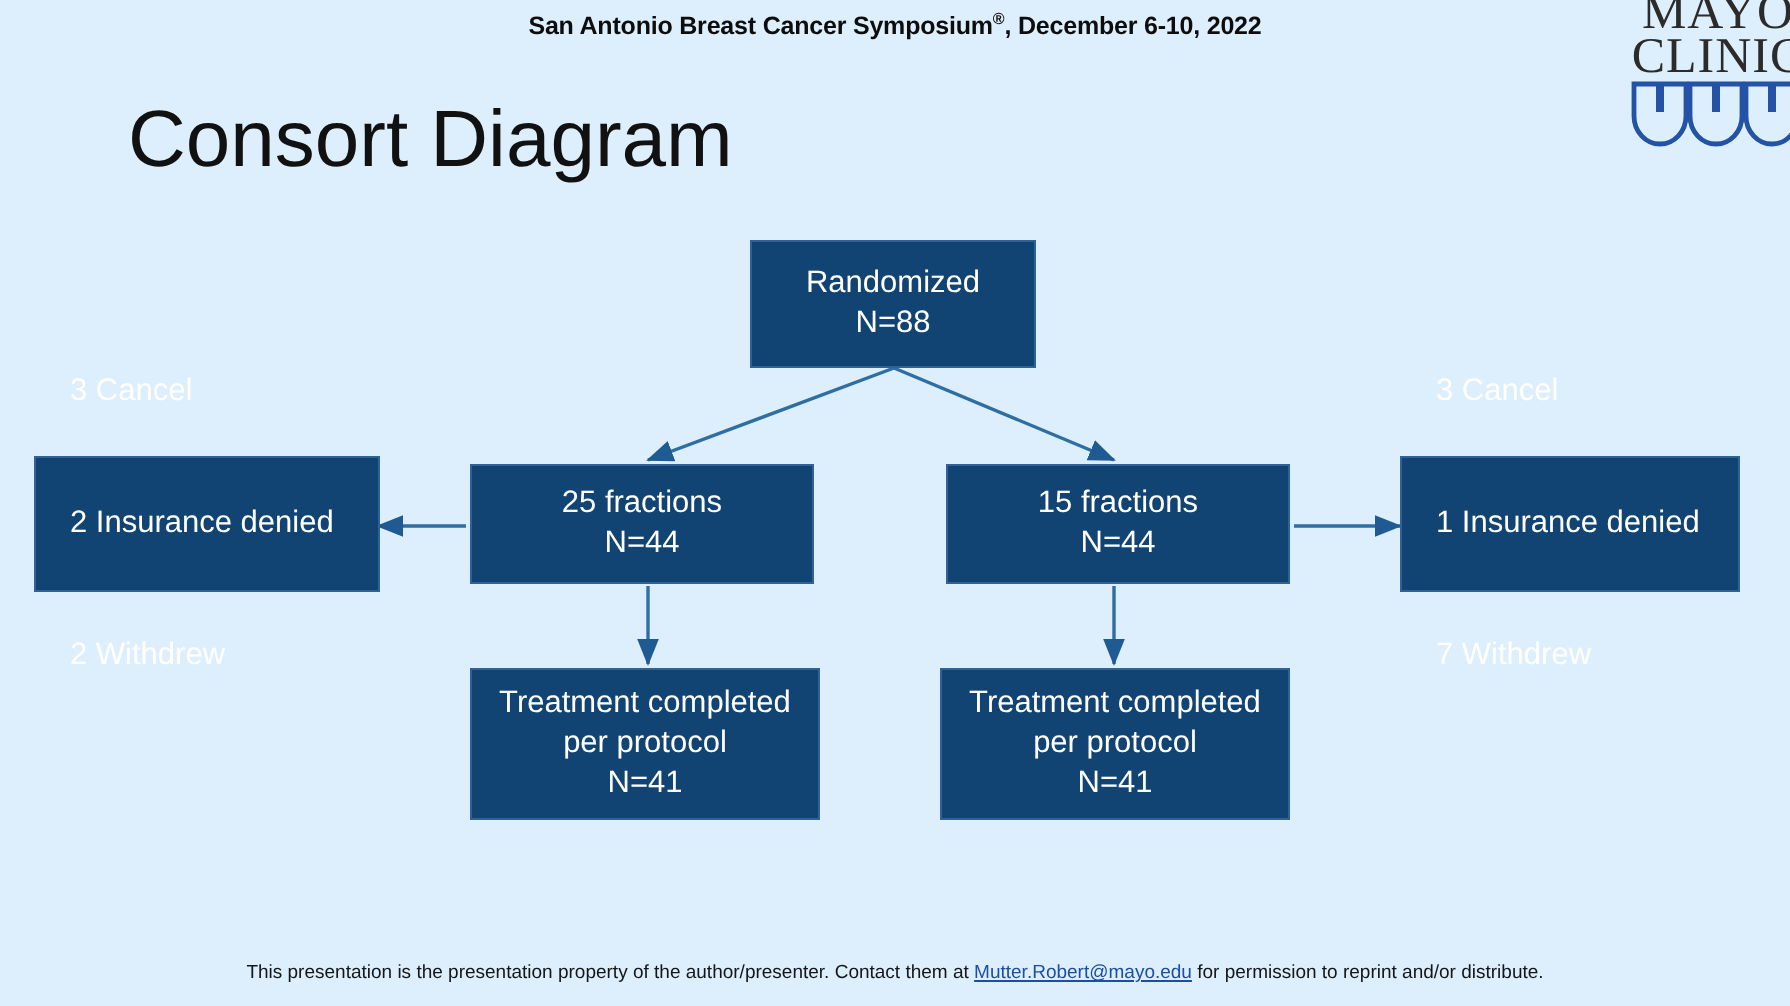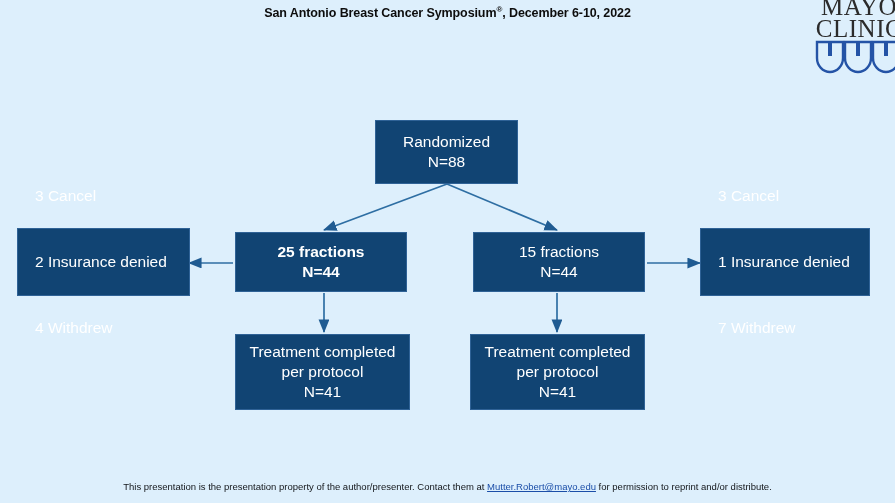--- a/index.html
+++ b/index.html
@@ -103,21 +103,21 @@
   }
   .node.left-align {
     align-items: flex-start;
     text-align: left;
     padding-left: 17px;
     gap: 46px;
   }
   .node .line { display: block; white-space: nowrap; }
 
   #node-randomized { left: 375px; top: 120px; width: 143px; height: 64px; }
-  #node-25fx       { left: 235px; top: 232px; width: 172px; height: 60px; font-weight: bold; }
+  #node-25fx       { left: 235px; top: 232px; width: 172px; height: 60px; }
   #node-15fx       { left: 473px; top: 232px; width: 172px; height: 60px; }
   #node-left-drop  { left: 17px;  top: 228px; width: 173px; height: 68px; }
   #node-right-drop { left: 700px; top: 228px; width: 170px; height: 68px; }
   #node-left-done  { left: 235px; top: 334px; width: 175px; height: 76px; }
   #node-right-done { left: 470px; top: 334px; width: 175px; height: 76px; }
 
   
   .footer {
     position: absolute;
     left: 0;
@@ -151,20 +151,21 @@
         <path d="M59 2 h26 v16 a13 14 0 0 1 -13 14 a13 14 0 0 1 -13 -14 z"></path>
       </g>
       <g fill="#2453a6">
         <rect x="14" y="2" width="4" height="14"></rect>
         <rect x="42" y="2" width="4" height="14"></rect>
         <rect x="70" y="2" width="4" height="14"></rect>
       </g>
     </svg>
   </div>
 
+  <div class="slide-title">Consort Diagram</div>
 
   <svg class="diagram" viewBox="0 0 895 503">
     <defs>
       <marker id="ah" markerWidth="9" markerHeight="9" refX="7.4" refY="3.2" orient="auto" markerUnits="strokeWidth">
         <path d="M0,0 L8,3.2 L0,6.4 z" fill="#1f5b92"></path>
       </marker>
     </defs>
     <g stroke="#2e6ea3" stroke-width="1.7" fill="none" marker-end="url(#ah)">
       <line x1="447" y1="184" x2="324" y2="230"></line>
       <line x1="447" y1="184" x2="557" y2="230"></line>
@@ -186,21 +187,21 @@
   </div>
 
   <div class="node" id="node-15fx">
     <span class="line">15 fractions</span>
     <span class="line">N=44</span>
   </div>
 
   <div class="node left-align" id="node-left-drop">
     <span class="line">3 Cancel</span>
     <span class="line">2 Insurance denied</span>
-    <span class="line">4 Withdrew</span>
+    <span class="line">2 Withdrew</span>
   </div>
 
   <div class="node left-align" id="node-right-drop">
     <span class="line">3 Cancel</span>
     <span class="line">1 Insurance denied</span>
     <span class="line">7 Withdrew</span>
   </div>
 
   <div class="node" id="node-left-done">
     <span class="line">Treatment completed</span>

